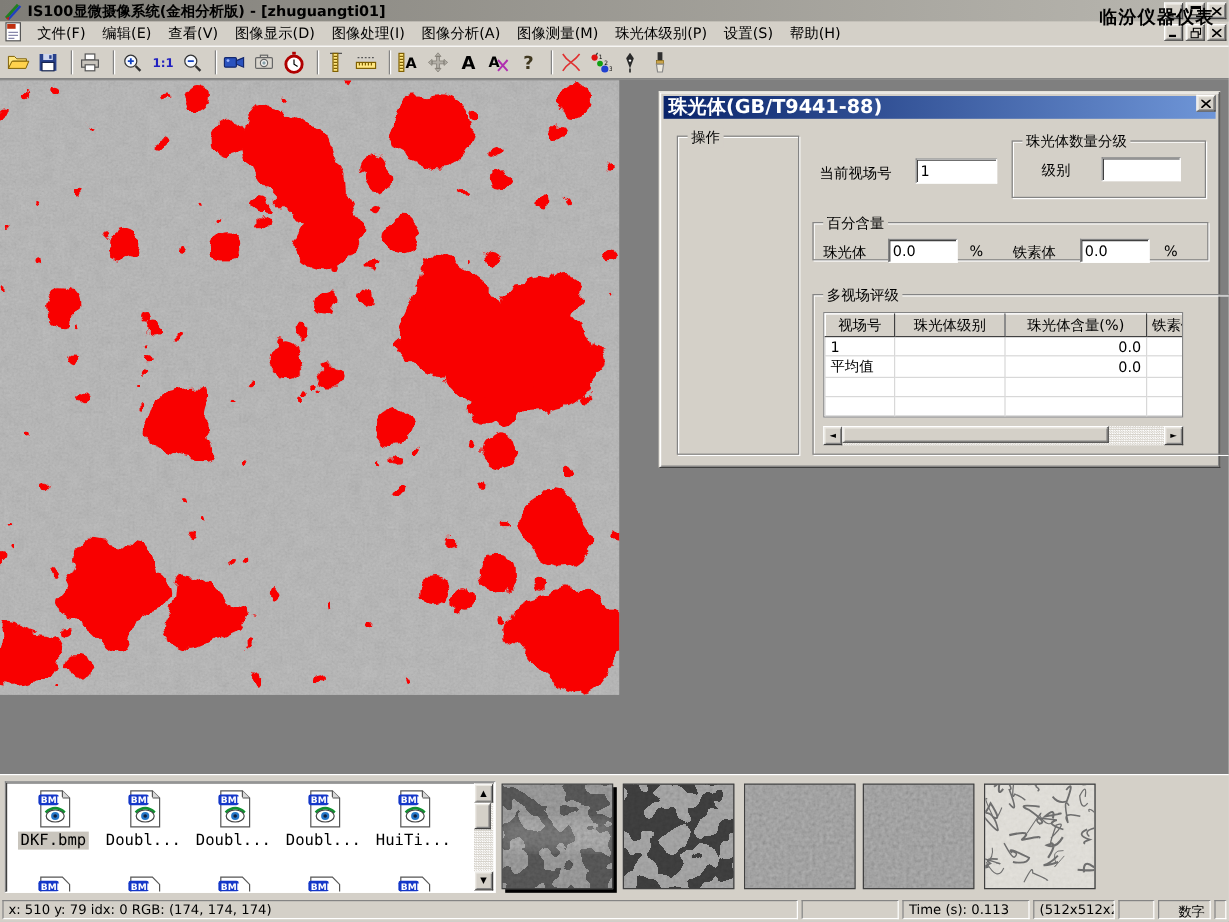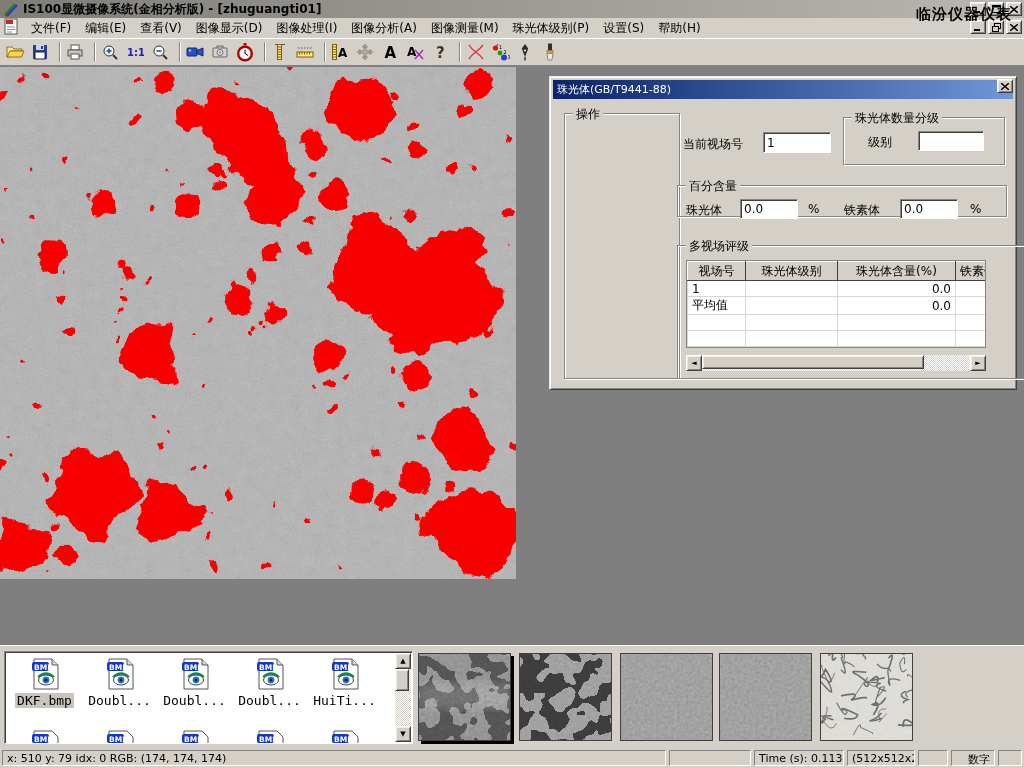--- a/index.html
+++ b/index.html
@@ -24,21 +24,21 @@
 
 #toolbar{position:absolute;left:0;top:38px;width:1024px;height:28px;background:#d4d0c8;border-top:1px solid #fff;border-bottom:1px solid #848484;display:flex;align-items:center;padding-left:5px}
 .tbtn{width:25px;height:24px;display:flex;align-items:center;justify-content:flex-start;background:#d4d0c8;border:1px solid #d4d0c8;cursor:default}
 .tsep{width:2px;height:20px;margin:0 4px;border-left:1px solid #848484;border-right:1px solid #fff}
 
 #workspace{position:absolute;left:0;top:66px;width:1024px;height:579px;background:#7f7f7f;overflow:hidden}
 #micrograph{position:absolute;left:0;top:1px;width:516px;height:512px;background:#b6b6b6}
 
 #dialog{position:absolute;left:549px;top:10px;width:468px;height:314px;background:#d4d0c8;border:1px solid;border-color:#ece9e2 #404040 #404040 #ece9e2;box-shadow:inset 1px 1px 0 #fff,inset -1px -1px 0 #848484;z-index:10}
 #dlg-title{position:absolute;left:3px;top:3px;width:460px;height:19px;background:linear-gradient(90deg,#0a246a,#6f96d8);display:flex;align-items:center;padding-left:4px}
-#dlg-title .t{color:#fff;font-weight:normal;font-size:11px}
+#dlg-title .t{color:#fff;font-weight:bold;font-size:16px}
 #dlg-close{position:absolute;right:3px;top:2px}
 .opbtn{display:block;width:82px;height:23px;font-size:12px;margin:0 auto 3px auto;cursor:default;position:relative}
 .opbtn.default{box-shadow:0 0 0 1px #000,inset 1px 1px 0 #ece9e2,inset -1px -1px 0 #848484}
 .opbtn.default::after{content:"";position:absolute;inset:3px;border:1px dotted #000}
 .dlg-label{position:absolute;font-size:12px;white-space:nowrap}
 
 #mv-table{position:absolute;left:8px;top:14px;width:300px;height:88px;background:#fff;border:1px solid #848484;overflow:hidden}
 #mv-table table{border-collapse:collapse;table-layout:fixed;width:350px}
 #mv-table th{background:#d4d0c8;border:1px solid;border-color:#fff #404040 #404040 #fff;font-weight:normal;font-size:12px;height:19px;padding:0 4px;white-space:nowrap;overflow:hidden}
 #mv-table td{border:1px solid #d8d8d8;height:16px;font-size:12px;padding:0 4px;white-space:nowrap;overflow:hidden}
@@ -525,21 +525,21 @@
     <div id="dialog">
       <div id="dlg-title">
         <span class="t">珠光体(GB/T9441-88)</span>
       </div>
       <button id="dlg-close" class="wbtn raised">
           <svg width="8" height="7">
             <path d="M0 0l8 7M8 0l-8 7" stroke="#000" stroke-width="1.4"></path>
           </svg>
         </button>
 
-      <div class="groupbox" style="left:14px;top:36px;width:116px;height:266px">
+      <div class="groupbox" style="left:14px;top:36px;width:102px;height:266px">
         <span class="gb-label">操作</span>
       </div>
 
       <span class="dlg-label" style="left:133px;top:59px">当前视场号</span>
       <input class="field" style="position: absolute; left: 213px; top: 55px; width: 68px; height: 21px;" value="1">
 
       <div class="groupbox" style="left:293px;top:40px;width:162px;height:48px">
         <span class="gb-label">珠光体数量分级</span>
         <span class="dlg-label" style="left:24px;top:16px">级别</span>
         <input class="field" style="position: absolute; left: 74px; top: 13px; width: 66px; height: 20px;" value="">
@@ -786,19 +786,19 @@
           <path d="M62.3 24.7 q7.3 -1.0 -11.4 2.4 q9.4 -8.6 6.7 1.7" fill="none" stroke="#6e6e6e" stroke-width="1.7"></path>
           <path d="M45.8 33.2 q8.5 -0.1 -8.9 -12.1 q-11.9 -5.0 9.5 -2.4" fill="none" stroke="#6e6e6e" stroke-width="1.6"></path>
           <path d="M2.9 69.9 q-8.8 2.2 1.4 -2.9 q-6.3 -4.9 6.4 -3.6" fill="none" stroke="#6e6e6e" stroke-width="1.6"></path>
         </g>
     </svg>
   </div>
 
   <div id="statusbar">
     <span class="sb-panel" style="width:664px">x: 510 y: 79 idx: 0 RGB: (174, 174, 174)</span>
     <span class="sb-panel" style="width:82px"></span>
-    <span class="sb-panel" style="width:90px">Time (s): 0.113</span>
+    <span class="sb-panel" style="width:106px">Time (s): 0.113</span>
     <span class="sb-panel" style="width:68px">(512x512x24)</span>
     <span class="sb-panel" style="width:30px"></span>
     <span class="sb-panel" style="width:44px;text-align:right">数字</span>
     <span class="sb-panel" style="flex:1"></span>
   </div>
 </div>
 
 </body></html>

